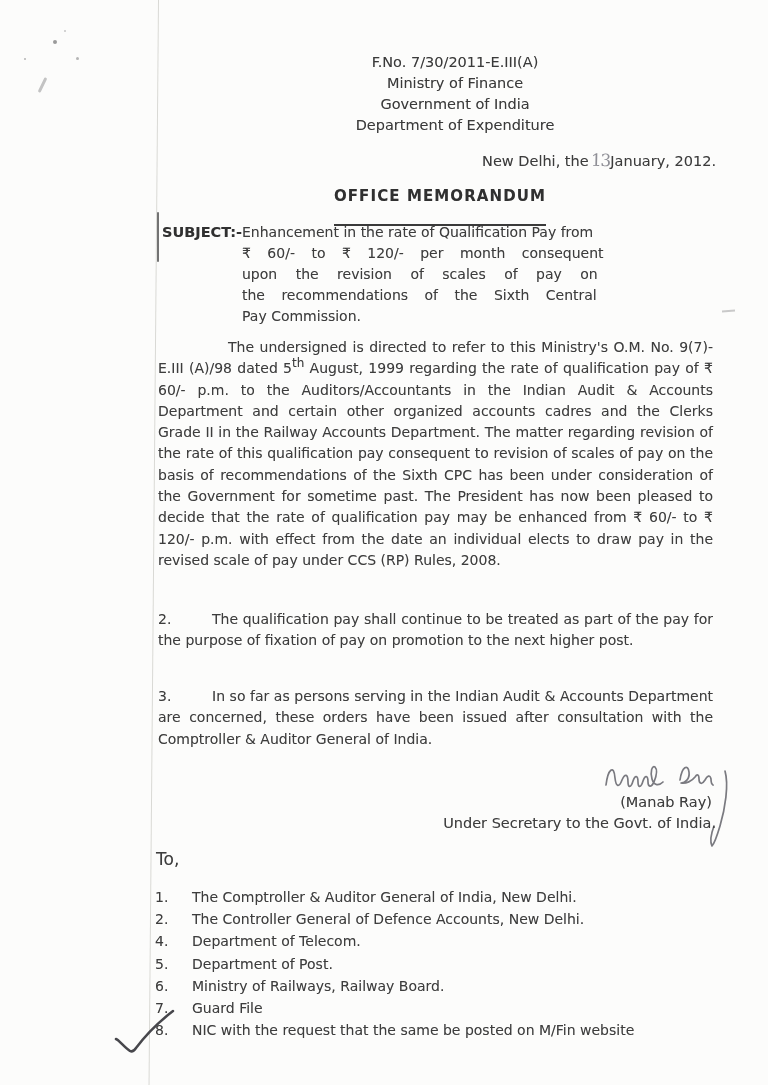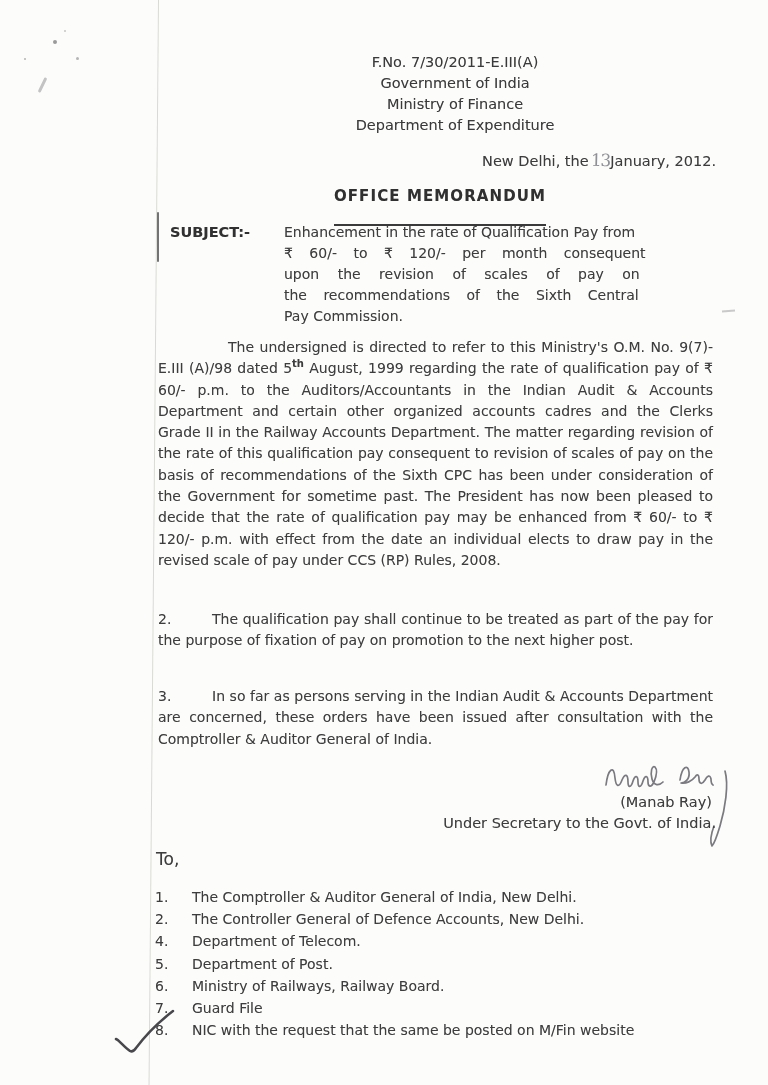--- a/index.html
+++ b/index.html
@@ -25,34 +25,34 @@
 
   
   .dateline{position:absolute;top:150px;left:160px;width:556px;text-align:right;font-size:14.5px;color:#3c3c3c;}
   .hand-day{display:inline-block;font-family:"DejaVu Serif","Liberation Serif",serif;font-size:17px;color:#8f8f96;letter-spacing:-1.5px;transform:rotate(1.5deg);margin:0 1px 0 2px;text-shadow:none;}
 
   
   .om-title-wrap{position:absolute;top:186px;left:160px;width:560px;text-align:center;}
   .om-title{font-weight:bold;font-size:15px;letter-spacing:1.1px;color:#303030;border-bottom:2px solid #3a3a3a;padding-bottom:19px;}
 
   
-  .subject{position:absolute;top:222px;left:170px;display:flex;gap:34px;}
+  .subject{position:absolute;top:222px;left:162px;display:flex;}
   .subject-label{font-weight:bold;font-size:14.5px;width:80px;flex:0 0 80px;color:#303030;line-height:21px;}
   .subject-lines{font-size:14px;line-height:21px;color:#3d3d3d;}
   .sline{white-space:nowrap;}
   .sline.ws12{word-spacing:12px;}
   .sline.ws14{word-spacing:14px;}
 
   
   .para{position:absolute;left:158px;width:555px;font-size:14px;line-height:21.3px;text-align:justify;margin:0;color:#3d3d3d;}
   .para-1{top:337px;text-indent:70px;}
   .para-2{top:609px;}
   .para-3{top:686px;}
   .pnum{display:inline-block;width:54px;text-indent:0;}
-  sup{font-size:10px;line-height:0;font-weight:bold;}
+  sup{font-size:12px;line-height:0;}
 
   
   .sig-handwriting{position:absolute;left:598px;top:755px;}
   .sig-name{position:absolute;top:794px;left:160px;width:552px;text-align:right;padding-right:6px;font-size:14.5px;}
   .sig-title{position:absolute;top:815px;left:160px;width:556px;text-align:right;font-size:14.5px;}
 
   
   .to-label{position:absolute;top:849px;left:156px;font-size:17px;}
   .recipients{position:absolute;top:886px;left:155px;font-size:14px;line-height:22.2px;}
   .recip{white-space:nowrap;}
@@ -69,22 +69,22 @@
   <div class="fold-dark"></div>
   <div class="speck s1"></div>
   <div class="speck s2"></div>
   <div class="speck s3"></div>
   <div class="speck s4"></div>
   <div class="smudge"></div>
   <div class="dash-artifact"></div>
 
   <header class="letterhead">
     <div>F.No. 7/30/2011-E.III(A)</div>
+    <div>Ministry of Finance</div>
     <div>Government of India</div>
-    <div>Ministry of Finance</div>
     <div>Department of Expenditure</div>
   </header>
 
   <div class="dateline"><span>New Delhi, the</span><span class="hand-day">13</span><span>January, 2012.</span></div>
 
   <div class="om-title-wrap">
     <span class="om-title">OFFICE MEMORANDUM</span>
   </div>
 
   <div class="subject">

